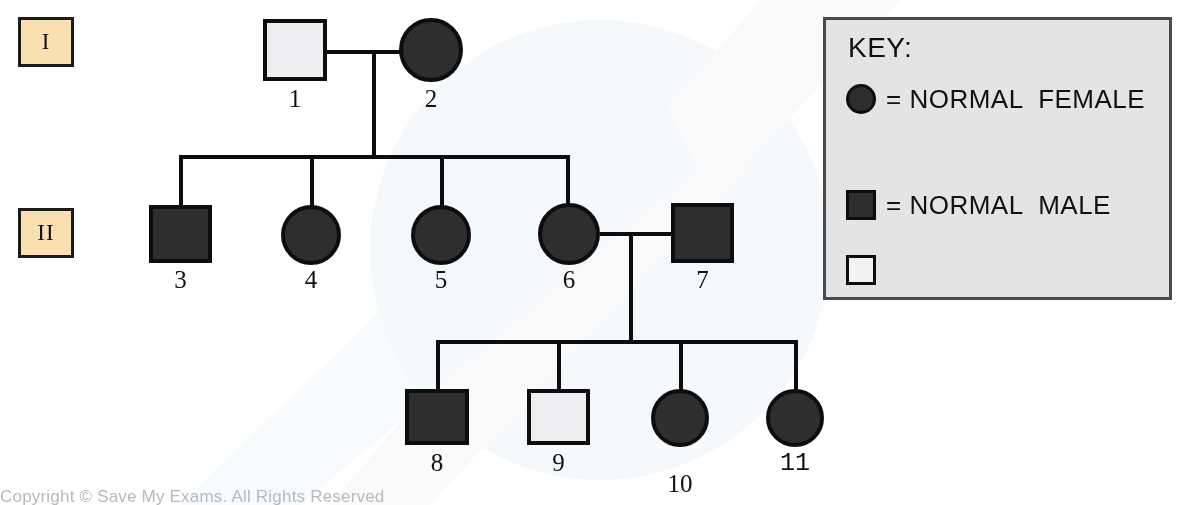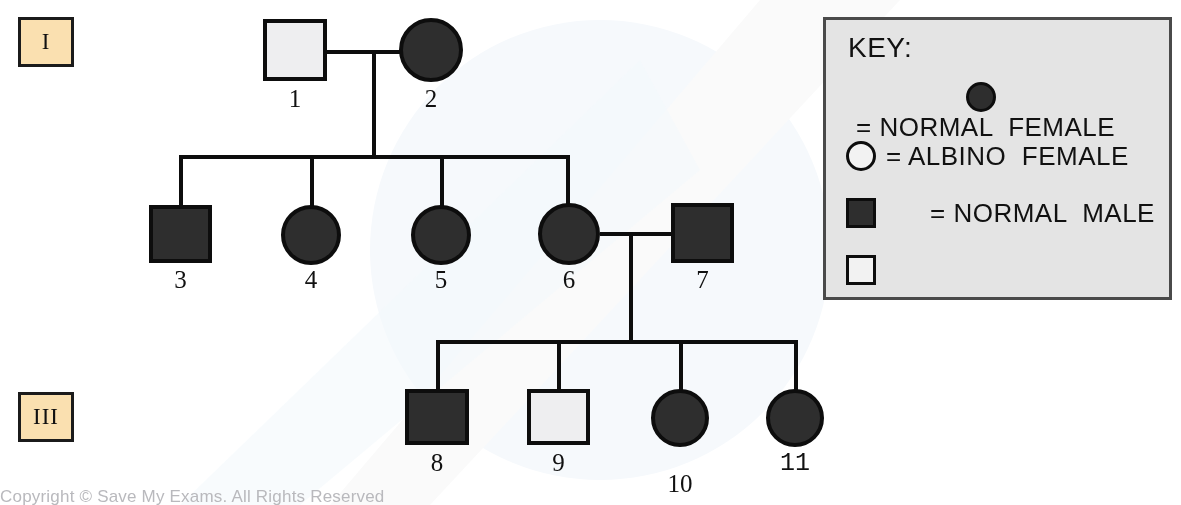--- a/index.html
+++ b/index.html
@@ -122,21 +122,21 @@
 
 <div id="stage">
 
   <svg id="watermark" width="1181" height="505" viewBox="0 0 1181 505" aria-hidden="true">
     <circle cx="600" cy="250" r="230" fill="#f6f9fc"></circle>
     <polygon points="330,505 760,0 900,0 430,505" fill="#fafafa"></polygon>
     <polygon points="180,505 640,60 700,170 300,505" fill="#f4f8fb" opacity="0.6"></polygon>
   </svg>
 
   <div class="gen-label" style="left:18px; top:17px;">I</div>
-  <div class="gen-label" style="left:18px; top:392px;">III</div>
+  <div class="gen-label" style="left:18px; top:208px;">II</div>
 
   <div class="line h" style="left:327px; top:50px; width:73px;"></div>
 
   <div class="line v" style="left:372px; top:50px; height:109px;"></div>
 
   <div class="line h" style="left:179px; top:155px; width:391px;"></div>
 
   <div class="line v" style="left:179px; top:155px; height:52px;"></div>
   <div class="line v" style="left:310px; top:155px; height:52px;"></div>
   <div class="line v" style="left:440px; top:155px; height:52px;"></div>
@@ -179,31 +179,27 @@
 
   <div class="sym circle fill-normal" style="left:651px; top:389px; width:58px; height:58px;"></div>
   <div class="id-label" style="left:651px; top:470px; width:58px;">10</div>
 
   <div class="sym circle fill-normal" style="left:766px; top:389px; width:58px; height:58px;"></div>
   <div class="id-label" style="left:766px; top:449px; width:58px;font-family:Liberation Mono, monospace;">11</div>
 
   <div id="key-box">
     <div id="key-title">KEY:</div>
 
-    <div class="key-row" style="top:62px;flex-direction:column;">
+    <div class="key-row" style="top:62px;">
       <span class="key-sym circle" style="background:#2e2e2e;"></span>
       <span class="key-text">= NORMAL  FEMALE</span>
     </div>
 
-    <div class="key-row" style="top:119px;">
-      <span class="key-sym circle" style="background:#f2f2f2;"></span>
-      <span class="key-text">= ALBINO  FEMALE</span>
-    </div>
-
-    <div class="key-row" style="top:176px;gap:44px;">
+
+    <div class="key-row" style="top:168px;">
       <span class="key-sym" style="background:#2e2e2e;"></span>
       <span class="key-text">= NORMAL  MALE</span>
     </div>
 
     <div class="key-row" style="top:233px;">
       <span class="key-sym" style="background:#f2f2f2;"></span>
     </div>
   </div>
 
   <div id="footer">Copyright © Save My Exams. All Rights Reserved</div>

